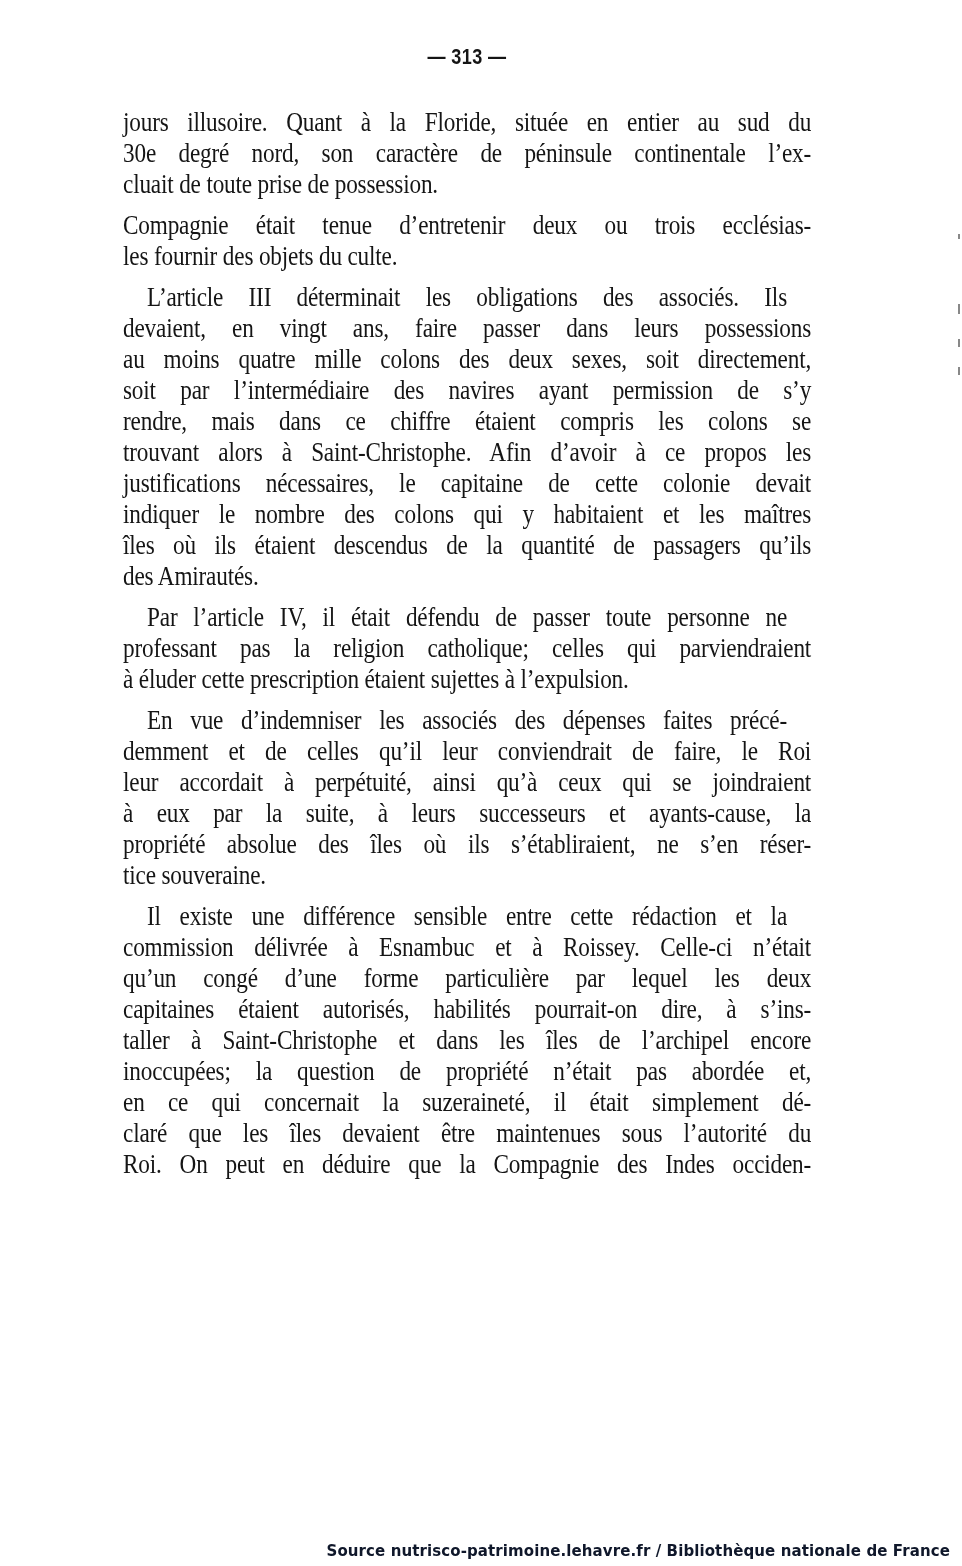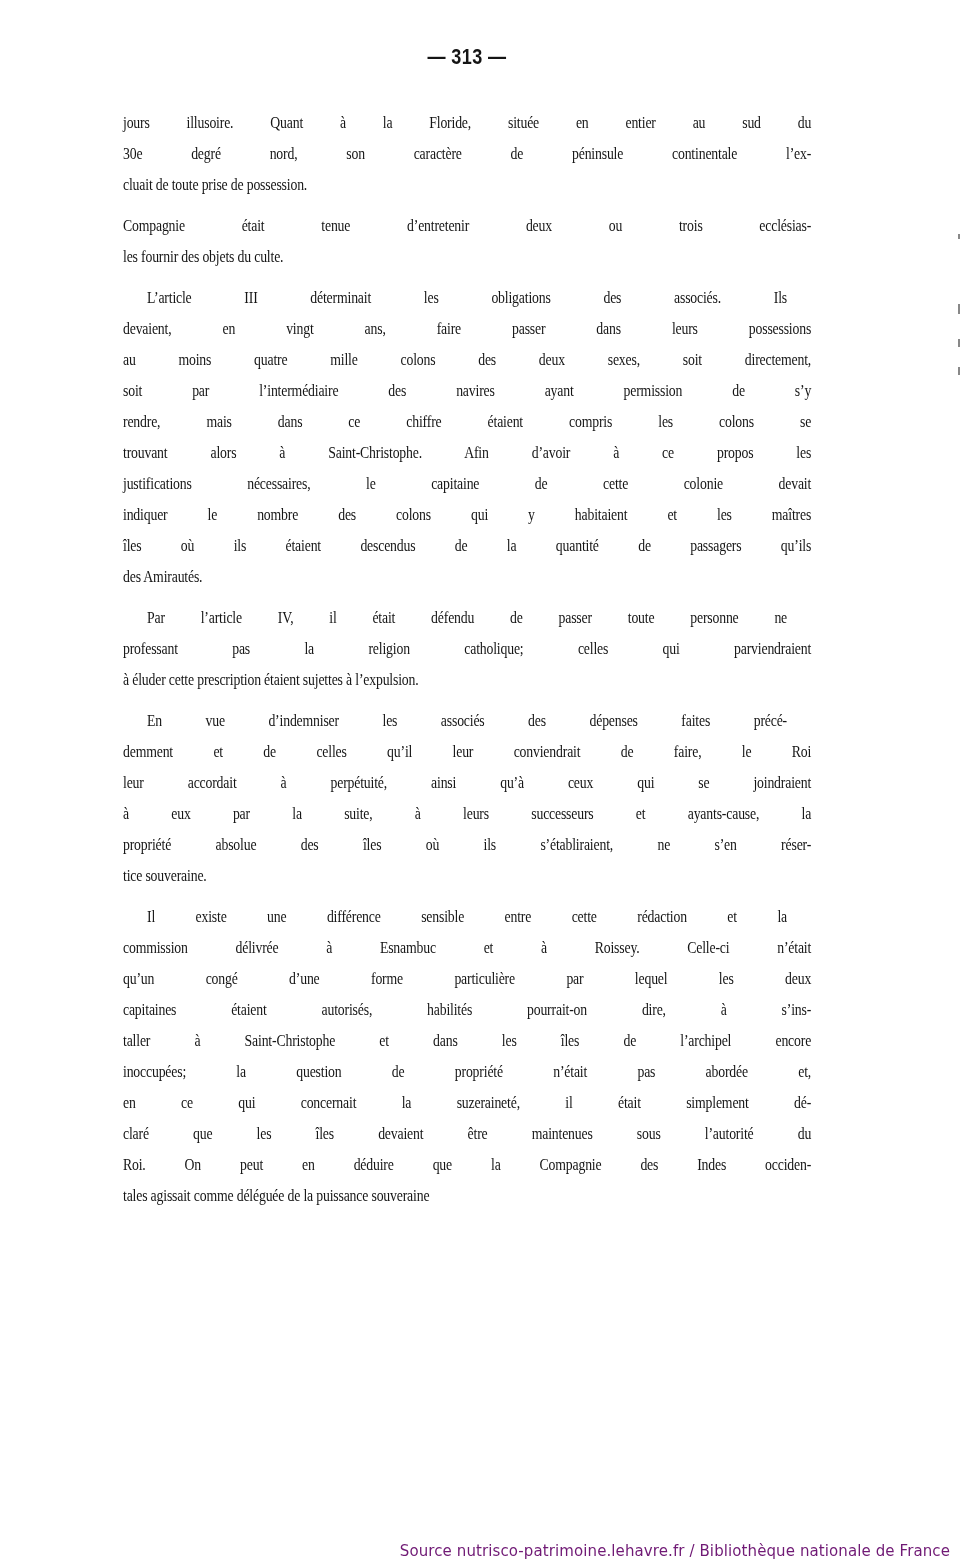--- a/index.html
+++ b/index.html
@@ -29,21 +29,21 @@
       transform-origin: 467px 0;
     }
     .text-block {
       position: absolute;
       left: 123px;
       top: 107px;
       width: 688px;
     }
     .para {
       margin: 0 0 10px 0;
-      font-size: 16px;
+      font-size: 27px;
       line-height: 31px;
       text-align: justify;
       text-align-last: auto;
       letter-spacing: -0.2px;
       text-decoration: underline;
     }
     .line {
       display: block;
       text-align: justify;
       text-align-last: justify;
@@ -68,22 +68,23 @@
     }
     .line.last .line-inner {
       text-align-last: left;
     }
     .footer-source {
       position: absolute;
       right: 12px;
       bottom: 6px;
       font-family: "DejaVu Sans", sans-serif;
       font-size: 15px;
-      color: #701a75;
+      color: #0f172a;
       letter-spacing: 0.1px;
+      font-weight: bold;
     }
     .mark {
       position: absolute;
       background: #888;
       width: 2px;
     }
   </style>
 </head>
 <body>
 
@@ -128,21 +129,20 @@
       <div class="para">
         <span class="line indent"><span class="line-inner" style="width: calc(116.3% - 28px);">Il existe une différence sensible entre cette rédaction et la</span></span>
         <span class="line"><span class="line-inner">commission délivrée à Esnambuc et à Roissey. Celle-ci n’était</span></span>
         <span class="line"><span class="line-inner">qu’un congé d’une forme particulière par lequel les deux</span></span>
         <span class="line"><span class="line-inner">capitaines étaient autorisés, habilités pourrait-on dire, à s’ins-</span></span>
         <span class="line"><span class="line-inner">taller à Saint-Christophe et dans les îles de l’archipel encore</span></span>
         <span class="line"><span class="line-inner">inoccupées; la question de propriété n’était pas abordée et,</span></span>
         <span class="line"><span class="line-inner">en ce qui concernait la suzeraineté, il était simplement dé-</span></span>
         <span class="line"><span class="line-inner">claré que les îles devaient être maintenues sous l’autorité du</span></span>
         <span class="line"><span class="line-inner">Roi. On peut en déduire que la Compagnie des Indes occiden-</span></span>
-        <span class="line last"><span class="line-inner">tales agissait comme déléguée de la puissance souveraine</span></span>
       </div>
     </div>
 
   <div class="mark" style="left:958px;top:234px;height:5px;"></div>
   <div class="mark" style="left:958px;top:304px;height:10px;"></div>
   <div class="mark" style="left:958px;top:339px;height:8px;"></div>
   <div class="mark" style="left:958px;top:367px;height:8px;"></div>
 
   <div class="footer-source">Source nutrisco-patrimoine.lehavre.fr / Bibliothèque nationale de France</div>
 </div>

